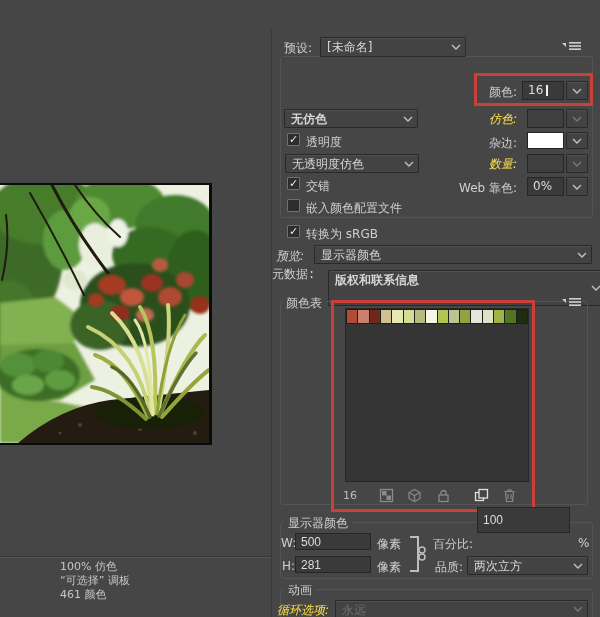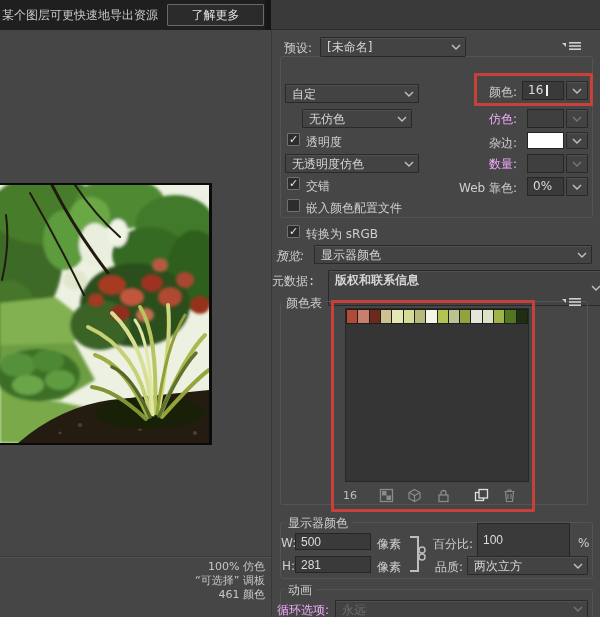--- a/index.html
+++ b/index.html
@@ -12,25 +12,25 @@
   .topbar-left{position:absolute;left:0;top:0;width:271px;height:30px;background:#1f1f1f;}
   .topbar-msg{position:absolute;left:2px;top:0;height:30px;line-height:30px;font-size:12px;color:#c9c9c9;white-space:nowrap;overflow:hidden;width:160px;}
   .btn{position:absolute;left:167px;top:4px;width:97px;height:22px;background:#2b2b2b;border:1px solid #6a6a6a;
        color:#e3e3e3;font-size:12px;text-align:center;line-height:20px;border-radius:1px;}
   .topbar-div{position:absolute;left:265px;top:0;width:6px;height:30px;background:#161616;}
   
   .vdiv{position:absolute;left:271px;top:30px;width:1px;height:587px;background:#383838;}
   .photo{position:absolute;left:0;top:183px;width:212px;height:262px;border-top:2px solid #0b0b0b;
          border-right:3px solid #0b0b0b;border-bottom:2px solid #0b0b0b;background:#111;}
   .photo svg{display:block;}
-  .status{position:absolute;left:60px;top:560px;width:205px;text-align:right;font-size:11px;line-height:14px;color:#c6c6c6;}
+  .status{position:absolute;left:60px;top:560px;width:205px;text-align:left;font-size:11px;line-height:14px;color:#c6c6c6;}
   .status-div{position:absolute;left:0;top:556px;width:271px;height:1px;background:#3a3a3a;box-shadow:0 1px 0 #525252;}
   
   .lbl{position:absolute;font-size:12px;color:#cfcfcf;white-space:nowrap;}
-  .lbl.dim{color:#f0abfc;}
+  .lbl.dim{color:#fde047;font-style:italic;}
   .group{position:absolute;border:1px solid #545454;border-radius:3px;}
   .group-title{position:absolute;font-size:12px;color:#d0d0d0;background:#464646;padding:0 4px;white-space:nowrap;}
   .dd{position:absolute;background:#434343;border:1px solid #292929;box-shadow:inset 0 1px 0 rgba(255,255,255,.07);
       color:#d6d6d6;font-size:12px;line-height:17px;padding:1px 18px 0 6px;white-space:nowrap;overflow:hidden;border-radius:1px;}
   .dd .chev{position:absolute;right:4px;top:50%;margin-top:-3px;}
   .dd.dim{color:#6f6f6f;}
   .dd.dim .chev{opacity:.4;}
   .arrbtn{position:absolute;background:#434343;border:1px solid #292929;box-shadow:inset 0 1px 0 rgba(255,255,255,.07);border-radius:1px;}
   .arrbtn .chev{position:absolute;left:50%;top:50%;margin:-3px 0 0 -5px;}
   .arrbtn.dim .chev{opacity:.4;}
@@ -48,27 +48,20 @@
   .swrow .swatch{flex:1;height:13px;outline:1px solid #1e1e1e;}
   .ct-count{position:absolute;font-size:11px;color:#bdbdbd;}
   .icon-btn{position:absolute;width:15px;height:15px;}
   .caret{position:absolute;width:2px;height:11px;background:#f0f0f0;}
 </style>
 </head>
 <body>
 
 <div class="screen">
 
-  <div class="topbar">
-    <div class="topbar-left">
-      <div class="topbar-msg">某个图层可更快速地导出资源</div>
-      <div class="btn">了解更多</div>
-    </div>
-    <div class="topbar-div"></div>
-  </div>
 
   <div class="vdiv"></div>
 
   <div class="photo">
     <svg width="209" height="258" viewBox="0 0 209 258" preserveAspectRatio="none">
       <defs>
           <filter id="soft" x="-20%" y="-20%" width="140%" height="140%">
             <feGaussianBlur stdDeviation="1.6"></feGaussianBlur>
           </filter>
         </defs>
@@ -161,27 +154,21 @@
       </svg>
   </div>
   <svg class="flyout" style="left:561px;top:40px;" viewBox="0 0 22 12">
     <path d="M1 3l4 4 0-4z" fill="#cfcfcf"></path>
       <rect x="8" y="2" width="12" height="1.6" fill="#cfcfcf"></rect>
       <rect x="8" y="5.2" width="12" height="1.6" fill="#cfcfcf"></rect>
       <rect x="8" y="8.4" width="12" height="1.6" fill="#cfcfcf"></rect>
   </svg>
 
 
-  <div class="dd" style="left:285px;top:84px;width:134px;height:19px;">
-    <span>自定</span>
-    <svg class="chev" width="10" height="6" viewBox="0 0 10 6">
-        <path d="M1 1l4 4 4-4" stroke="#c2c2c2" stroke-width="1.4" fill="none"></path>
-      </svg>
-  </div>
-  <div class="dd" style="left:302px;top:109px;width:110px;height:19px;">
+  <div class="dd" style="left:284px;top:109px;width:134px;height:19px;font-weight:bold;">
     <span>无仿色</span>
     <svg class="chev" width="10" height="6" viewBox="0 0 10 6">
         <path d="M1 1l4 4 4-4" stroke="#c2c2c2" stroke-width="1.4" fill="none"></path>
       </svg>
   </div>
 
   <div class="cb" style="left:287px;top:133px;">✓</div>
   <div class="lbl" style="left:306px;top:134px;">透明度</div>
 
   <div class="dd" style="left:285px;top:154px;width:134px;height:19px;">
@@ -247,21 +234,21 @@
   <div class="lbl" style="left:306px;top:226px;">转换为 sRGB</div>
 
   <div class="lbl" style="left:276px;top:248px;font-style:italic;">预览:</div>
   <div class="dd" style="left:314px;top:245px;width:278px;height:19px;">
     <span>显示器颜色</span>
     <svg class="chev" width="10" height="6" viewBox="0 0 10 6">
         <path d="M1 1l4 4 4-4" stroke="#c2c2c2" stroke-width="1.4" fill="none"></path>
       </svg>
   </div>
 
-  <div class="lbl" style="left:272px;top:273px;font-family:Liberation Mono, monospace;">元数据:</div>
+  <div class="lbl" style="left:272px;top:266px;font-family:Liberation Mono, monospace;">元数据:</div>
   <div class="dd" style="left:328px;top:270px;width:278px;height:36px;font-weight:bold;">
     <span>版权和联系信息</span>
     <svg class="chev" width="10" height="6" viewBox="0 0 10 6">
         <path d="M1 1l4 4 4-4" stroke="#c2c2c2" stroke-width="1.4" fill="none"></path>
       </svg>
   </div>
 
   <div class="group" style="left:280px;top:301px;width:308px;height:204px;"></div>
   <div class="group-title" style="left:282px;top:295px;">颜色表</div>
   <svg class="flyout" style="left:561px;top:296px;" viewBox="0 0 22 12">
@@ -330,21 +317,21 @@
   <input class="txt" style="left: 295px; top: 556px; width: 76px; height: 17px;" value="281">
   <div class="lbl" style="left:377px;top:559px;">像素</div>
 
   <svg class="abs" style="left:408px;top:535px;" width="20" height="38" viewBox="0 0 20 38">
     <path d="M2 2 H10 V36 H2" fill="none" stroke="#bdbdbd" stroke-width="2"></path>
     <circle cx="14" cy="15" r="3" fill="none" stroke="#bdbdbd" stroke-width="1.5"></circle>
     <circle cx="14" cy="22" r="3" fill="none" stroke="#bdbdbd" stroke-width="1.5"></circle>
   </svg>
 
   <div class="lbl" style="left:433px;top:536px;">百分比:</div>
-  <input class="txt" style="left: 477px; top: 523px; width: 93px; height: 34px;" value="100">
+  <input class="txt" style="left: 477px; top: 507px; width: 93px; height: 26px;" value="100">
   <div class="lbl" style="left:578px;top:536px;">%</div>
 
   <div class="lbl" style="left:435px;top:559px;">品质:</div>
   <div class="dd" style="left:467px;top:556px;width:121px;height:19px;">
     <span>两次立方</span>
     <svg class="chev" width="10" height="6" viewBox="0 0 10 6">
         <path d="M1 1l4 4 4-4" stroke="#c2c2c2" stroke-width="1.4" fill="none"></path>
       </svg>
   </div>
 

